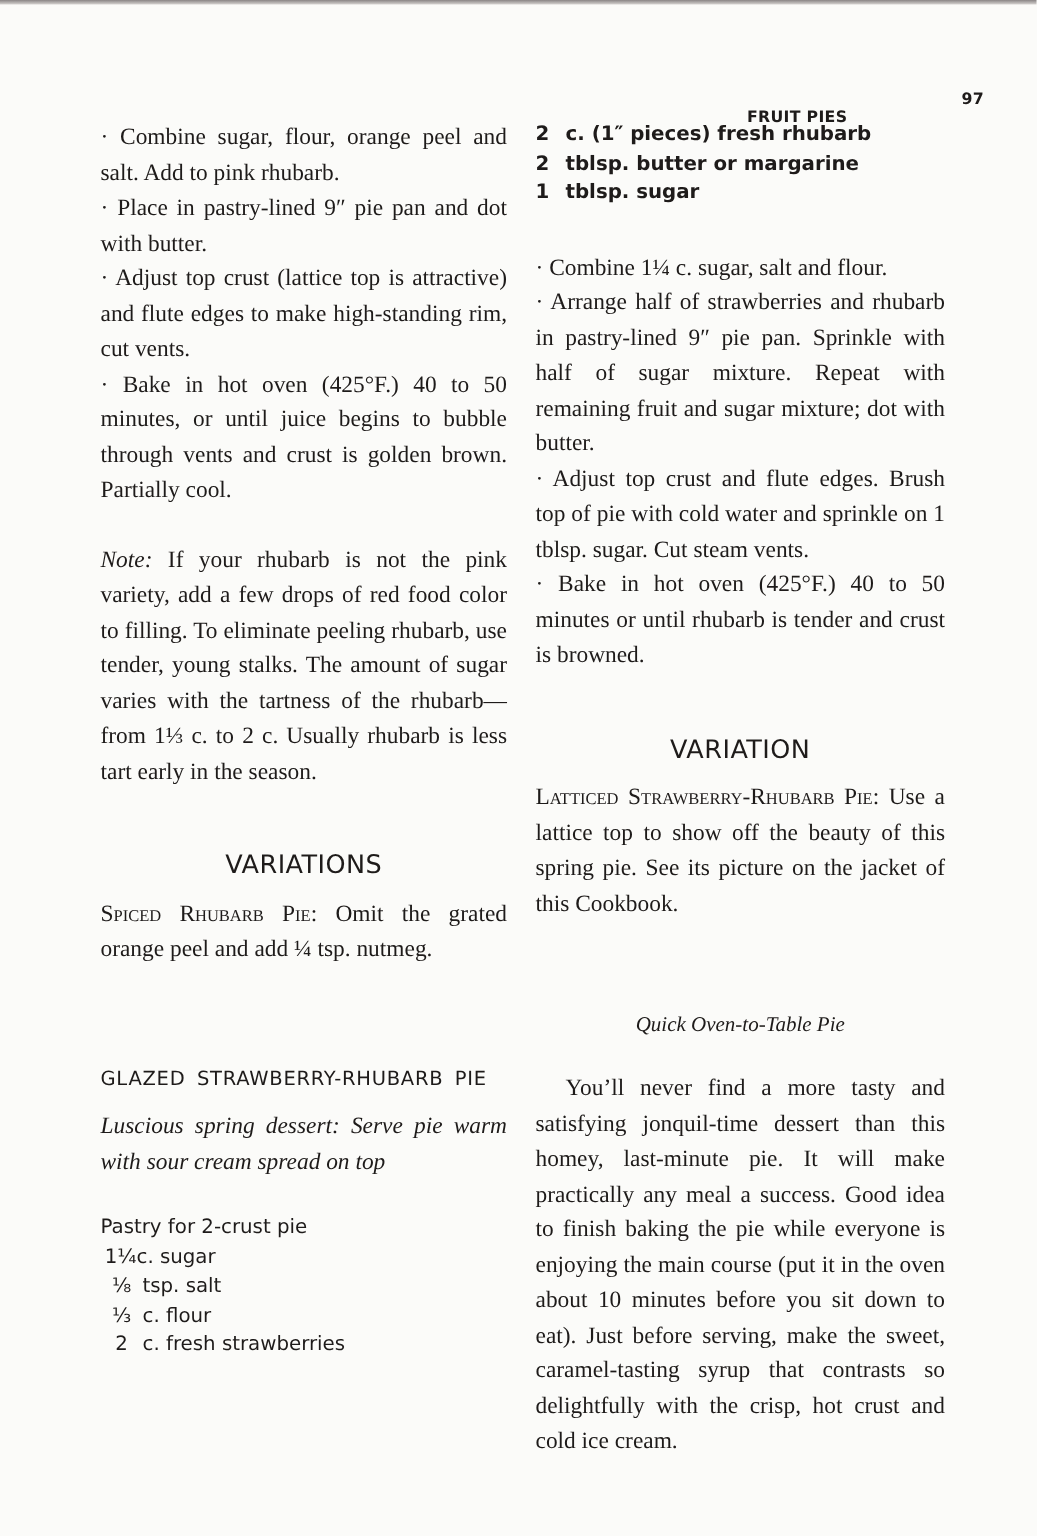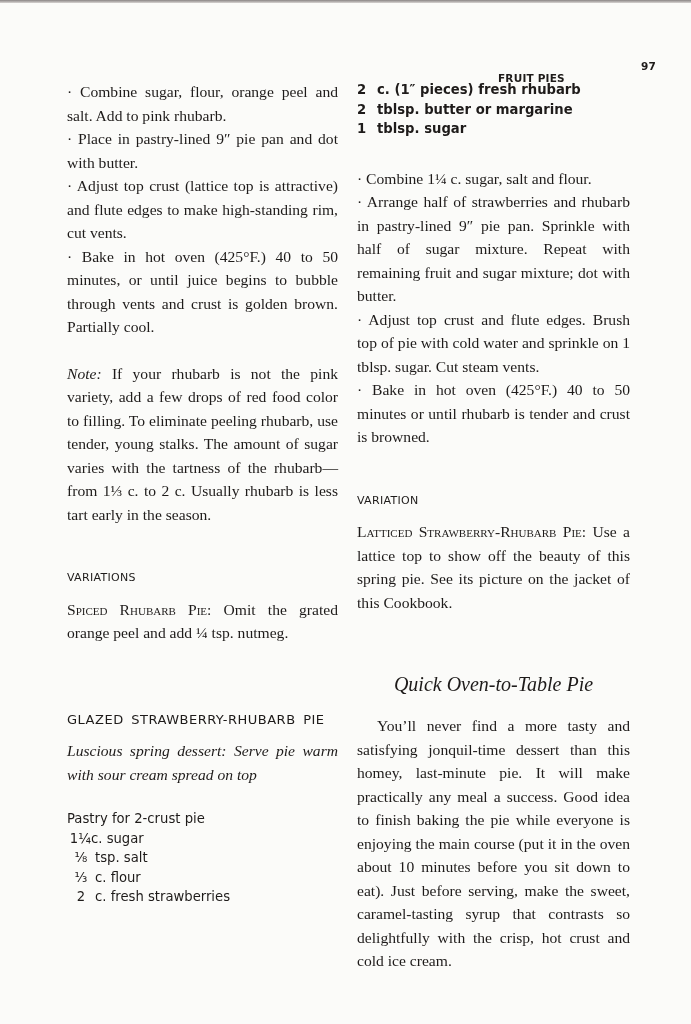--- a/index.html
+++ b/index.html
@@ -27,34 +27,34 @@
   }
   .col.left { left: 67px; width: 271px; }
   .col.right { left: 357px; width: 273px; }
   p { margin: 0; text-align: justify; }
   .step { text-align: justify; }
   .ing { display: flex; font-family: "DejaVu Sans", sans-serif; font-size: 13.2px; line-height: 19.5px; font-weight: bold; }
   .ing.light { font-weight: normal; }
   .ing .qty { width: 27px; flex: none; text-align: center; }
   .ing .unit { flex: 1; }
   .heading-center {
-    text-align: left; font-family: "DejaVu Sans", sans-serif;
-    font-size: 11px; letter-spacing: 0.3px;
+    text-align: center; font-family: "DejaVu Sans", sans-serif;
+    font-size: 17px; letter-spacing: 0.3px;
   }
   .recipe-title {
     font-family: "DejaVu Sans", sans-serif; font-size: 13px;
     letter-spacing: 0.5px; word-spacing: 3px; white-space: nowrap;
   }
   .smallcaps { font-variant: small-caps; }
   .italic { font-style: italic; }
   .indent { text-indent: 20px; }
   .spacer-m { height: 23px; }
   .spacer-l { height: 40px; }
   .qtitle {
-    text-align: center; font-style: italic; font-size: 20px; line-height: 24px;
+    text-align: center; font-style: italic; font-size: 14px; line-height: 24px;
   }
 </style>
 </head>
 <body>
 
 <div class="topedge"></div>
 
 <div class="header">
   <span class="section">FRUIT PIES</span>
   <span class="page">97</span>

